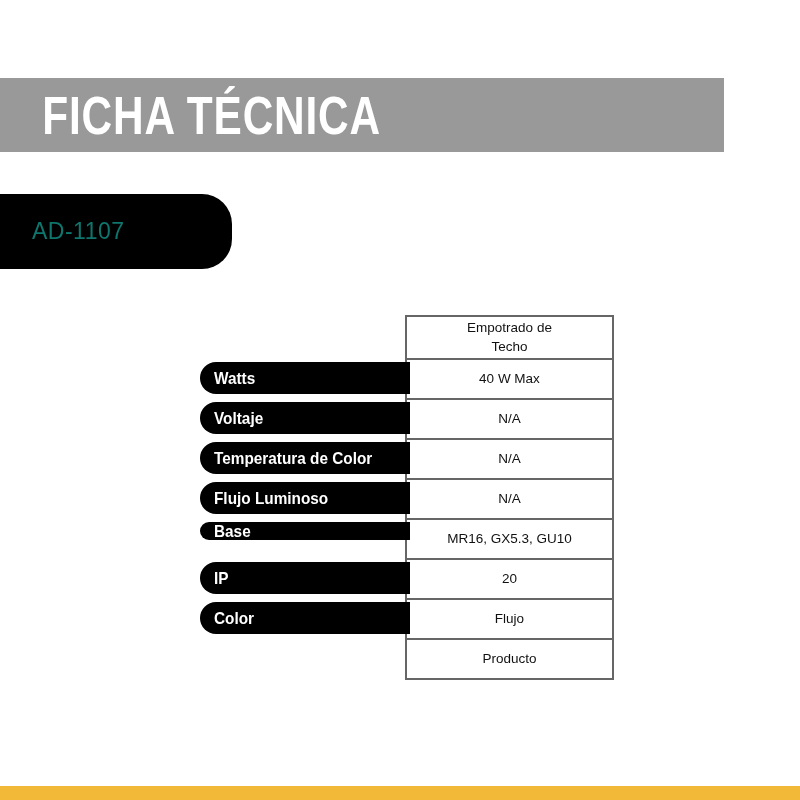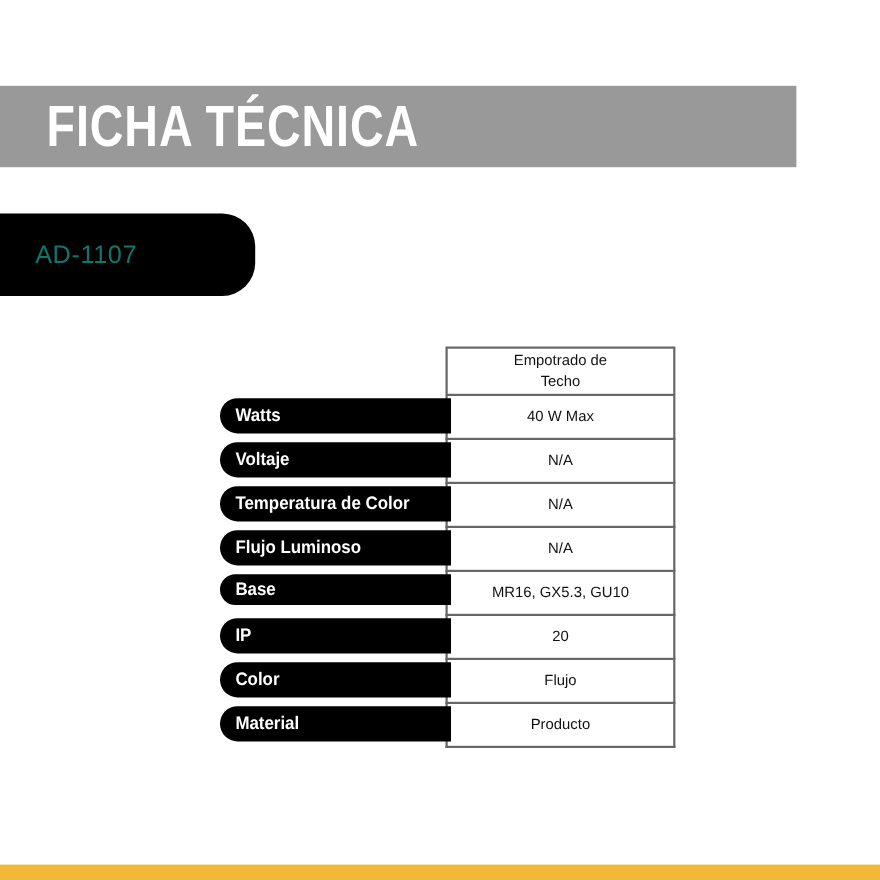--- a/index.html
+++ b/index.html
@@ -172,21 +172,21 @@
     </div>
     <div class="spec-row" style="height: 40px;">
       <div class="spec-label" style="top: 2px; height: 32px;">
         <span class="spec-label-text">Flujo Luminoso</span>
       </div>
       <div class="spec-value">
         <span class="spec-value-text">N/A</span>
       </div>
     </div>
     <div class="spec-row" style="height: 40px;">
-      <div class="spec-label" style="top: 2px; height: 28px;">
+      <div class="spec-label" style="top: 2px; height: 18px;">
         <span class="spec-label-text">Base</span>
       </div>
       <div class="spec-value">
         <span class="spec-value-text">MR16, GX5.3, GU10</span>
       </div>
     </div>
     <div class="spec-row" style="height: 40px;">
       <div class="spec-label" style="top: 2px; height: 32px;">
         <span class="spec-label-text">IP</span>
       </div>
@@ -196,22 +196,19 @@
     </div>
     <div class="spec-row" style="height: 40px;">
       <div class="spec-label" style="top: 2px; height: 32px;">
         <span class="spec-label-text">Color</span>
       </div>
       <div class="spec-value">
         <span class="spec-value-text">Flujo</span>
       </div>
     </div>
     <div class="spec-row" style="height: 40px;">
-      <div class="spec-label" style="top: 2px; height: 32px;">
-        <span class="spec-label-text">Material</span>
-      </div>
       <div class="spec-value">
         <span class="spec-value-text">Producto</span>
       </div>
     </div>
   </div>
 
 <div class="footer-bar"></div>
 
 </body></html>

